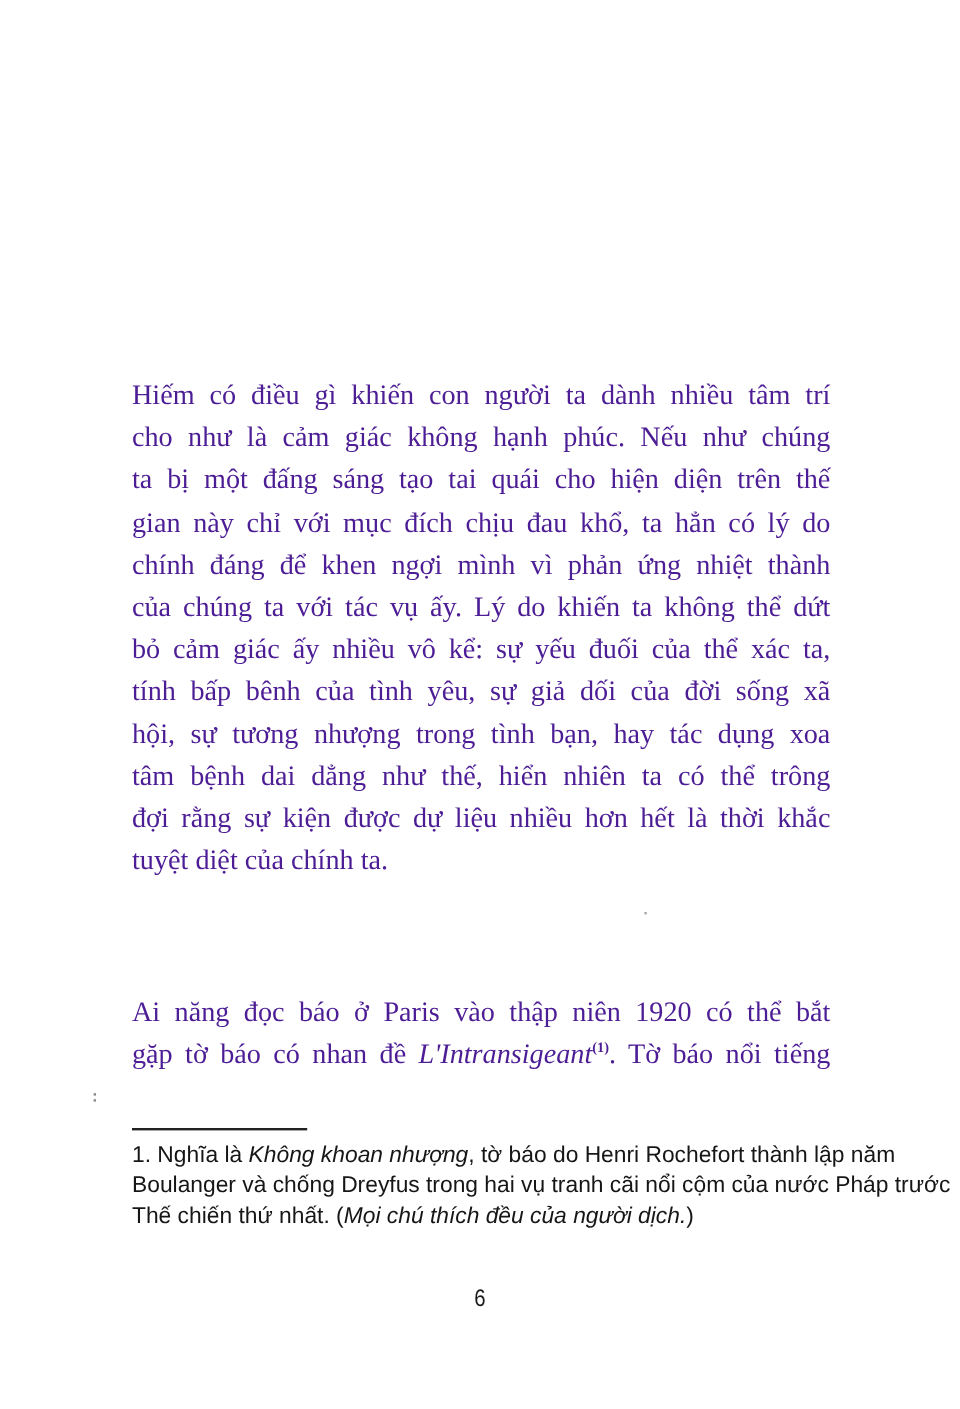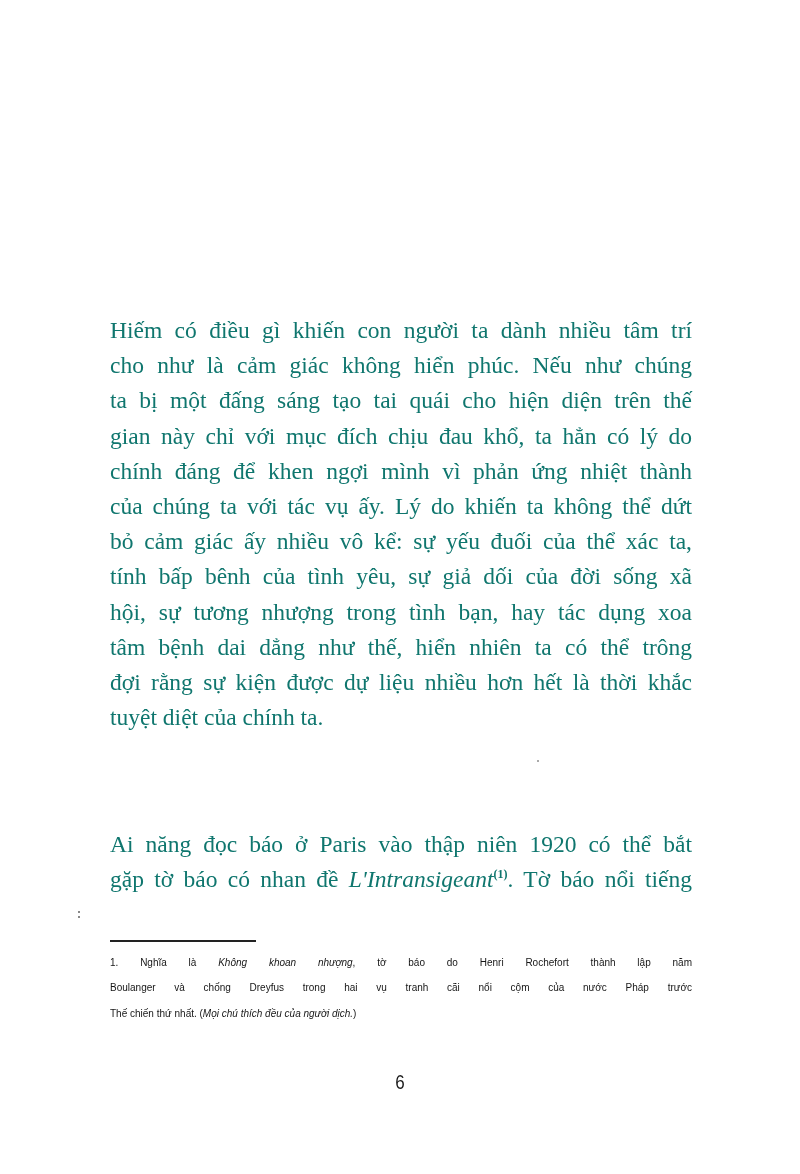--- a/index.html
+++ b/index.html
@@ -1,50 +1,50 @@
 <!DOCTYPE html>
 <html><head>
   <meta charset="utf-8">
   <style>
     html, body { margin: 0; padding: 0; background: #ffffff; }
     body { width: 800px; height: 1174px; position: relative; overflow: hidden; color: #141414; }
     .page { position: absolute; left: 0; top: 0; width: 800px; height: 1174px; background: #fff; }
     .body-text {
       position: absolute; left: 110px; width: 582px;
       font-family: "Liberation Serif", "DejaVu Serif", serif;
-      font-size: 23.5px; line-height: 35.2px; color: #0f766e;
+      font-size: 23.5px; line-height: 35.2px; color: #4c1d95;
     }
     .line { display: block; white-space: nowrap; text-align: justify; text-align-last: justify; height: 35.2px; }
     .line.last { text-align-last: left; }
     .p1 { top: 313px; }
     .p2 { top: 804px; margin-top: 23px; }
     sup.ref { font-size: 12px; font-weight: bold; vertical-align: 9px; line-height: 0; }
     .footnote-rule { position: absolute; left: 110px; top: 940px; width: 146px; height: 2px; background: #222; }
     .footnote {
       position: absolute; left: 110px; top: 950px; width: 582px;
       font-family: "Liberation Sans", "DejaVu Sans", sans-serif;
-      font-size: 10px; line-height: 25.3px; color: #161616;
+      font-size: 19px; line-height: 25.3px; color: #161616;
     }
     .footnote .line { height: 25.3px; }
     .page-number {
       position: absolute; left: 0; width: 800px; top: 1071px; text-align: center;
       font-family: "Liberation Sans", "DejaVu Sans", sans-serif; font-size: 20px; color: #1a1a1a;
       transform: scaleX(0.85);
     }
     .speck { position: absolute; left: 78px; top: 911px; width: 2px; height: 2px; background: #888; box-shadow: 0 5px 0 #888; }
     .speck2 { position: absolute; left: 537px; top: 760px; width: 2px; height: 2px; background: #aaa; }
   </style>
 </head>
 <body>
 
 <div class="page">
 
   <div class="body-text p1">
     <span class="line">Hiếm có điều gì khiến con người ta dành nhiều tâm trí</span>
-    <span class="line">cho như là cảm giác không hiển phúc. Nếu như chúng</span>
+    <span class="line">cho như là cảm giác không hạnh phúc. Nếu như chúng</span>
     <span class="line">ta bị một đấng sáng tạo tai quái cho hiện diện trên thế</span>
     <span class="line">gian này chỉ với mục đích chịu đau khổ, ta hẳn có lý do</span>
     <span class="line">chính đáng để khen ngợi mình vì phản ứng nhiệt thành</span>
     <span class="line">của chúng ta với tác vụ ấy. Lý do khiến ta không thể dứt</span>
     <span class="line">bỏ cảm giác ấy nhiều vô kể: sự yếu đuối của thể xác ta,</span>
     <span class="line">tính bấp bênh của tình yêu, sự giả dối của đời sống xã</span>
     <span class="line">hội, sự tương nhượng trong tình bạn, hay tác dụng xoa</span>
     <span class="line">tâm bệnh dai dẳng như thế, hiển nhiên ta có thể trông</span>
     <span class="line">đợi rằng sự kiện được dự liệu nhiều hơn hết là thời khắc</span>
     <span class="line last">tuyệt diệt của chính ta.</span>

